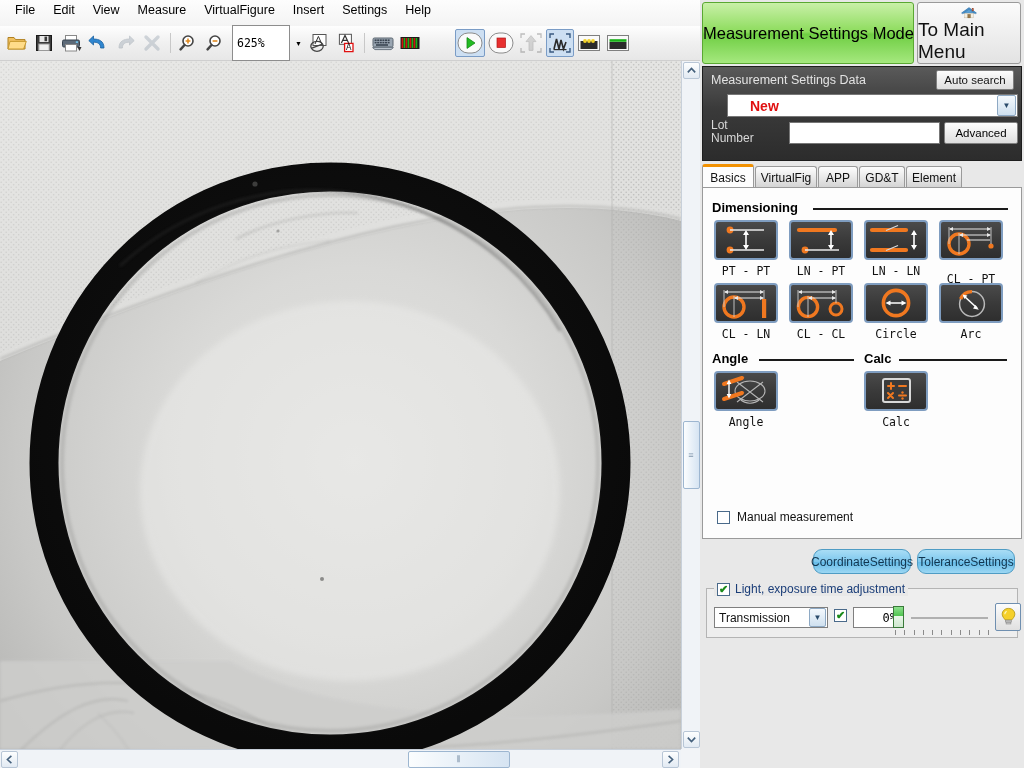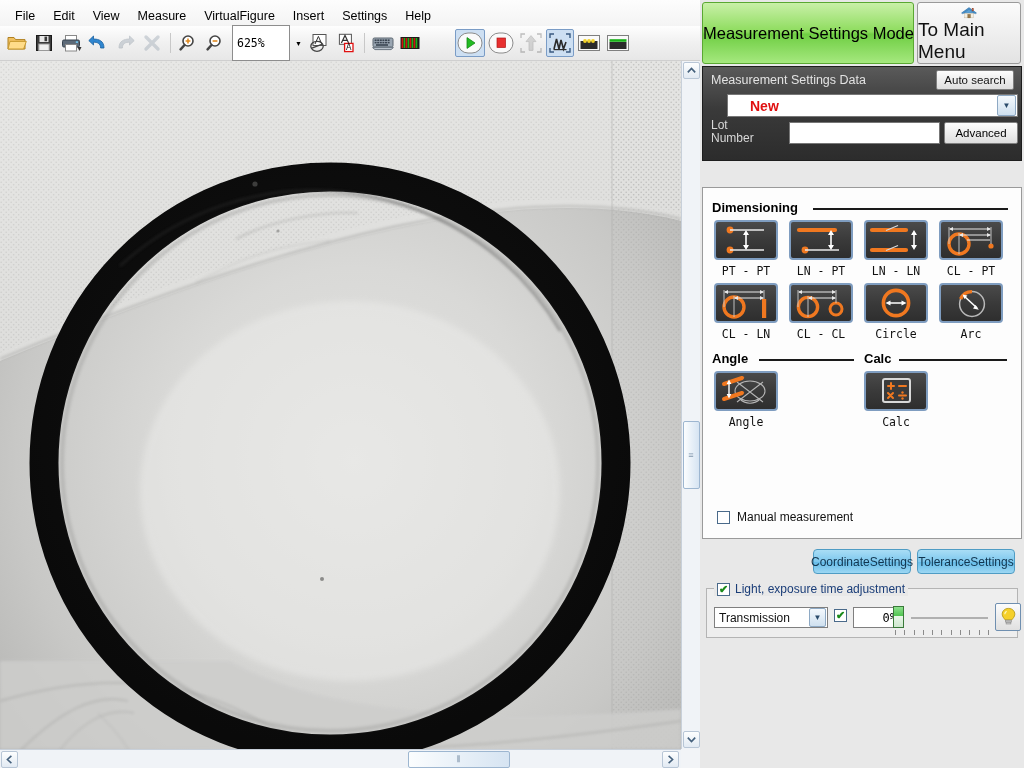--- a/index.html
+++ b/index.html
@@ -9,21 +9,21 @@
     overflow: hidden;
     font-family: "Liberation Sans", sans-serif;
     background: #ffffff;
   }
   #app { position: relative; width: 1024px; height: 768px; }
 
   
   #menubar {
     position: absolute; left: 0; top: 0; width: 700px; height: 26px;
     background: linear-gradient(to bottom, #fdfdfd 0%, #f4f4f4 100%);
-    display: flex; align-items: flex-end; padding-left: 6px;
+    display: flex; align-items: flex-start; padding-left: 6px;
     font-size: 12.5px; color: #000;
   }
   .menu-item { padding: 3px 9px; cursor: default; white-space: nowrap; }
 
   
   #toolbar {
     position: absolute; left: 0; top: 26px; width: 700px; height: 35px;
     background: linear-gradient(to bottom, #fefefe 0%, #f0f0f0 50%, #e7e7e7 100%);
     border-bottom: 1px solid #cfcfcf;
     display: flex; align-items: center; padding-left: 4px; gap: 1px;
@@ -125,21 +125,21 @@
             font-family: "DejaVu Sans Mono", monospace; }
 
   #manual-chk { position: absolute; left: 14px; top: 322px; display: flex; align-items: center; gap: 7px; }
   .chkbox { width: 13px; height: 13px; background: #fff; border: 1px solid #4a6a8a; display:flex;
             align-items:center; justify-content:center; font-size: 11px; color: #1a8a1a; font-weight:bold;}
   #manual-chk .t { font-size: 12px; color: #111; }
 
   #settings-row { position: absolute; left: 0; top: 545px; width: 324px; height: 36px; }
   .blue-btn { position: absolute; height: 25px; padding: 0 15px;
               background: linear-gradient(to bottom,#a9ddf5 0%,#7ec8ee 50%,#63bbe8 51%,#9cd7f3 100%);
-              border: 1px solid #4f9cc4; border-radius: 4px;
+              border: 1px solid #4f9cc4; border-radius: 9px;
               display: flex; align-items: center; justify-content: center;
               font-size: 12px; color: #11354f; white-space: nowrap; }
 
   #light-box { position: absolute; left: 6px; top: 588px; width: 312px; height: 50px;
                border: 1px solid #b4b4b4; background: #eeeeee; }
   #light-chk { position: absolute; left: 7px; top: -7px; display: flex; align-items: center; gap: 5px;
                background: #e8e8e8; padding: 0 3px; }
   #light-chk .t { font-size: 12px; color: #1a3d78; }
   #transsel { position: absolute; left: 7px; top: 18px; width: 114px; height: 21px;
               background: #fff; border: 1px solid #7f7f7f; display: flex; align-items: center; }
@@ -488,20 +488,27 @@
       </div>
 
       <div id="lotlbl">
         <div>Lot</div>
         <div>Number</div>
       </div>
       <input id="lotinput" type="text" placeholder="" style="">
       <div id="advbtn">Advanced</div>
     </div>
 
+    <div id="tabstrip">
+      <div class="tab active" style="left:0px;width:52px">Basics</div>
+      <div class="tab" style="left:53px;width:62px">VirtualFig</div>
+      <div class="tab" style="left:116px;width:40px">APP</div>
+      <div class="tab" style="left:157px;width:46px">GD&amp;T</div>
+      <div class="tab" style="left:204px;width:56px">Element</div>
+    </div>
 
     <div id="tabbody">
 
       <div class="grp-title" style="left:9px;top:12px">Dimensioning</div>
       <div class="grp-line" style="left:110px;top:20px;width:195px"></div>
 
       <div class="dimbtn" style="left:11px;top:32px">
         <svg width="60" height="36" viewBox="0 0 60 36">
           <circle cx="14" cy="8" r="3.4" fill="#f07820"></circle>
           <circle cx="14" cy="28" r="3.4" fill="#f07820"></circle>
@@ -536,21 +543,21 @@
       <div class="dimbtn" style="left:236px;top:32px">
         <svg width="60" height="36" viewBox="0 0 60 36">
           <circle cx="18" cy="22" r="10" fill="none" stroke="#f07820" stroke-width="3.4"></circle>
           <circle cx="50" cy="24" r="2.6" fill="#f07820"></circle>
           <path d="M8 5 L8 22 M50 5 L50 22 M18 11 L18 32" stroke="#cfcfcf" stroke-width="0.9"></path>
           <path d="M9 7 L49 7 M19 13 L49 13 M26 18 L49 18" stroke="#e8e8e8" stroke-width="1.1"></path>
           <path d="M8 7 L12 5 L12 9 Z M50 7 L46 5 L46 9 Z" fill="#e8e8e8"></path>
           <path d="M18 13 L22 11 L22 15 Z M50 13 L46 11 L46 15 Z" fill="#e8e8e8"></path>
         </svg>
       </div>
-      <div class="dimlbl" style="left:228px;top:76px">CL - PT</div>
+      <div class="dimlbl" style="left:228px;top:84px">CL - PT</div>
 
       <div class="dimbtn" style="left:11px;top:95px">
         <svg width="60" height="36" viewBox="0 0 60 36">
           <circle cx="18" cy="22" r="10" fill="none" stroke="#f07820" stroke-width="3.4"></circle>
           <rect x="46" y="14" width="4.2" height="19" fill="#f07820"></rect>
           <path d="M8 5 L8 22 M48 5 L48 14 M18 11 L18 32" stroke="#cfcfcf" stroke-width="0.9"></path>
           <path d="M9 7 L47 7 M19 13 L47 13" stroke="#e8e8e8" stroke-width="1.1"></path>
           <path d="M8 7 L12 5 L12 9 Z M48 7 L44 5 L44 9 Z" fill="#e8e8e8"></path>
           <path d="M18 13 L22 11 L22 15 Z M48 13 L44 11 L44 15 Z" fill="#e8e8e8"></path>
         </svg>

